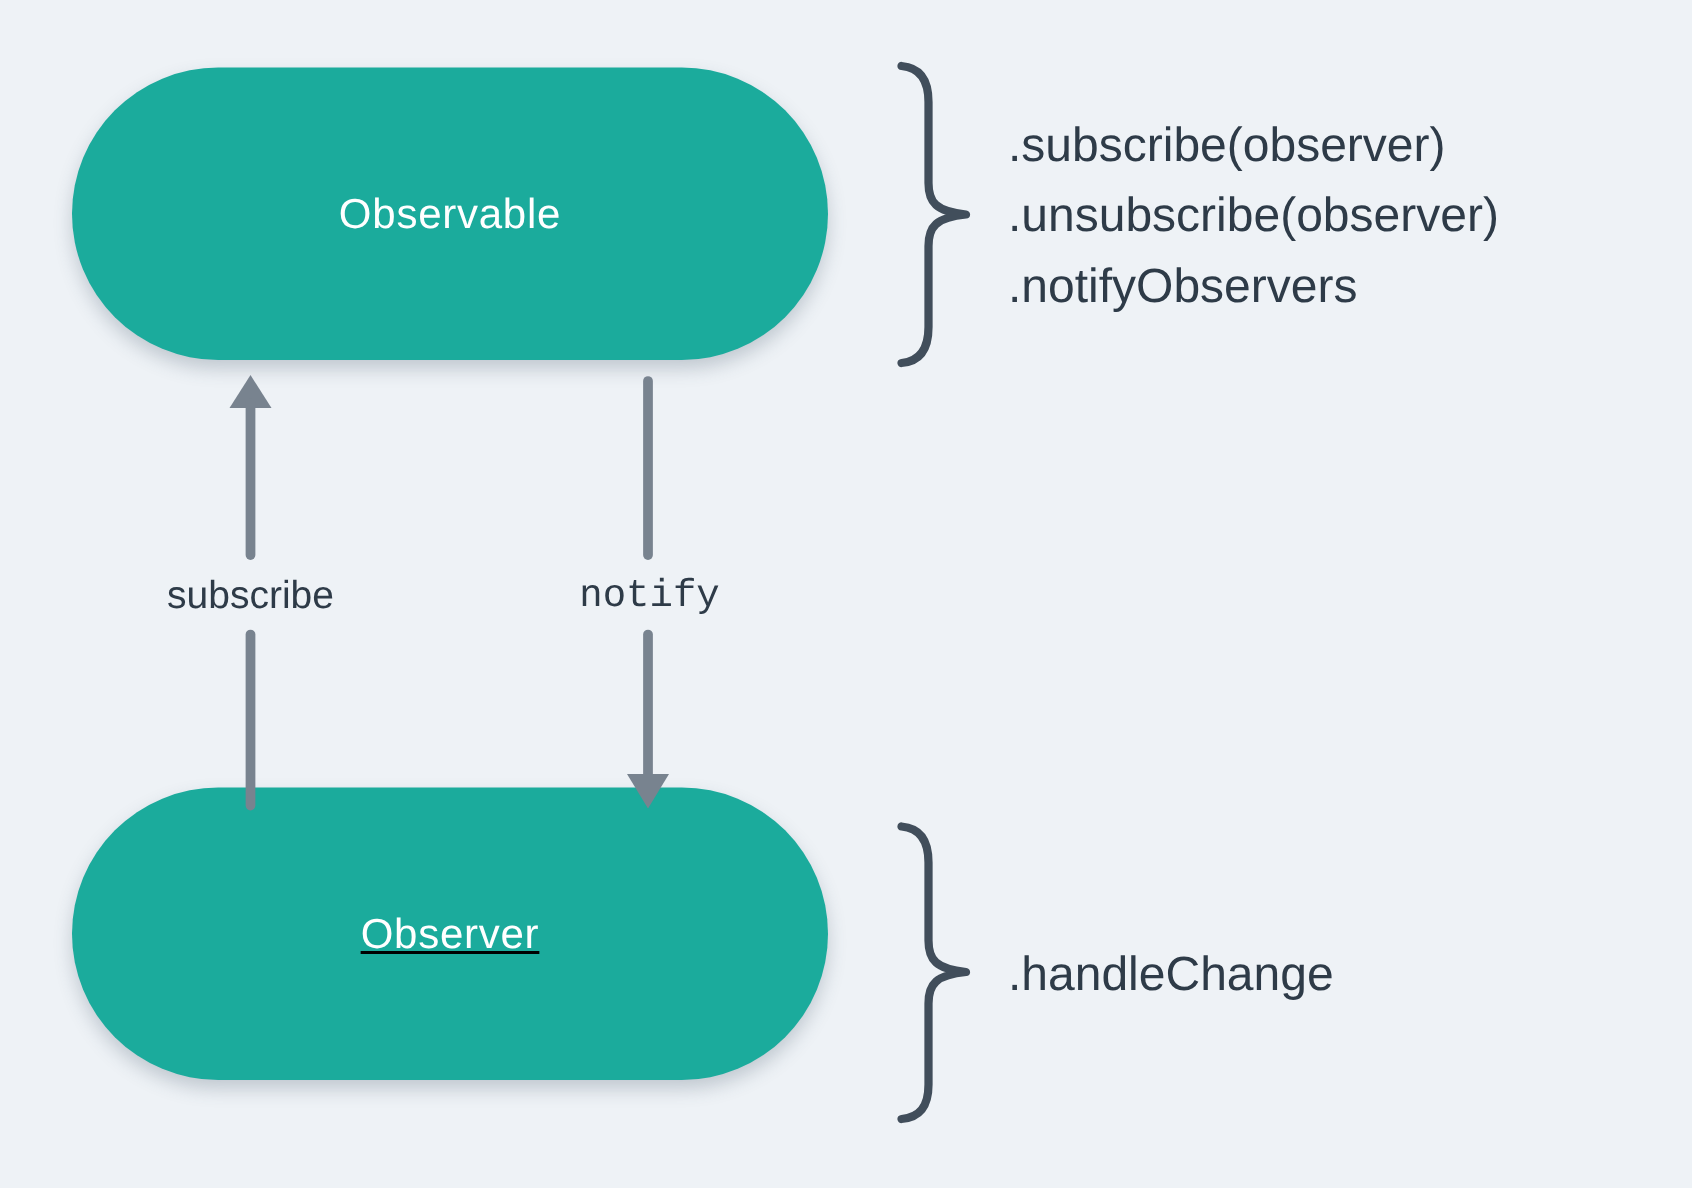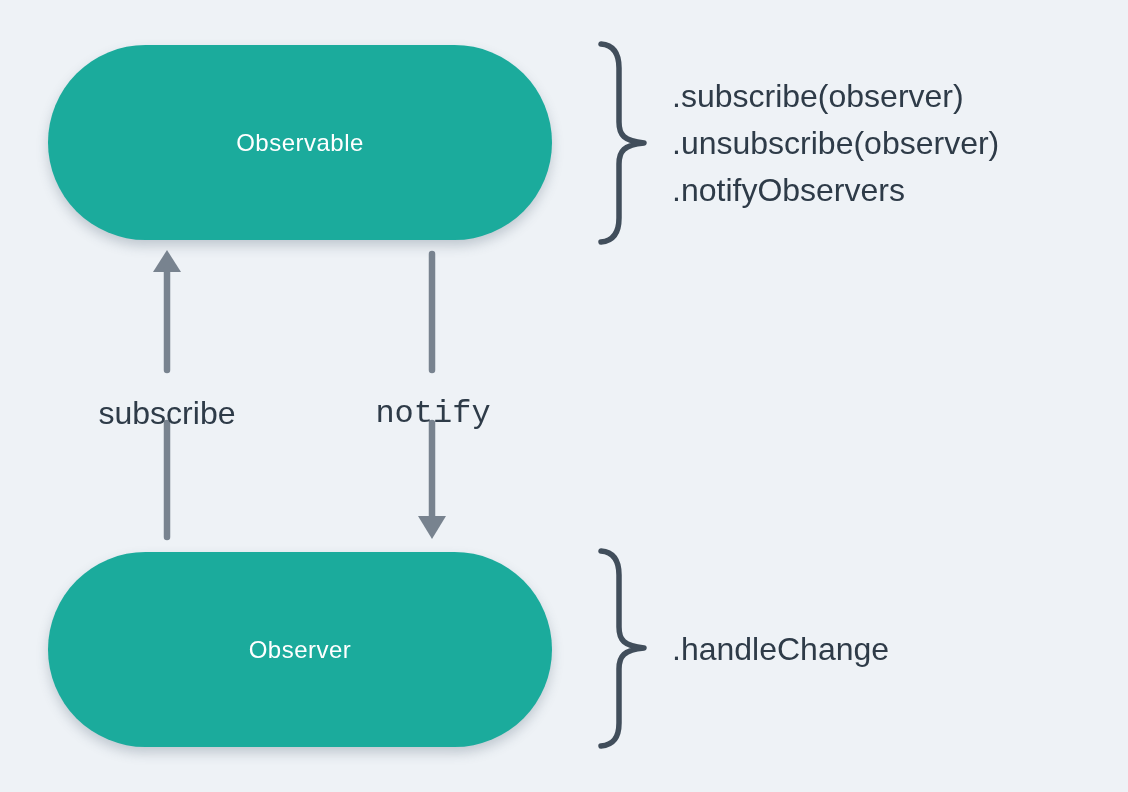--- a/index.html
+++ b/index.html
@@ -25,24 +25,24 @@
   .pill{
     position:absolute;
     left:48px;
     width:504px;height:195px;
     background:var(--node-fill);
     border-radius:98px;
     display:flex;align-items:center;justify-content:center;
     box-shadow:0 6px 12px rgba(60,80,100,0.25);
   }
   .pill-observable{top:45px;}
-  .pill-observer{top:552px;}
+  .pill-observer{top:525px;text-decoration:underline;}
   .pill span{
     color:var(--node-text);
-    font-size:24px;
+    font-size:28px;
     letter-spacing:0.5px;
   }
   .overlay{
     position:absolute;inset:0;
     width:1128px;height:792px;
     pointer-events:none;
   }
   .overlay line{
     stroke:var(--arrow);
     stroke-width:6.5;
@@ -52,24 +52,23 @@
   .overlay path.brace{
     fill:none;
     stroke:var(--brace);
     stroke-width:5.5;
     stroke-linecap:round;
     stroke-linejoin:round;
   }
   .edge-label{
     position:absolute;
     transform:translate(-50%,-50%);
-    font-size:32px;
+    font-size:26px;
     color:var(--text);
     white-space:nowrap;
-    margin-top:16px;
   }
   .edge-label-subscribe{left:167px;top:397px;}
   .edge-label-notify{left:433px;top:397px;font-family:Liberation Mono, monospace;}
   .methods{
     position:absolute;
     font-size:32px;
     line-height:47px;
     color:var(--text);
     white-space:nowrap;
   }

